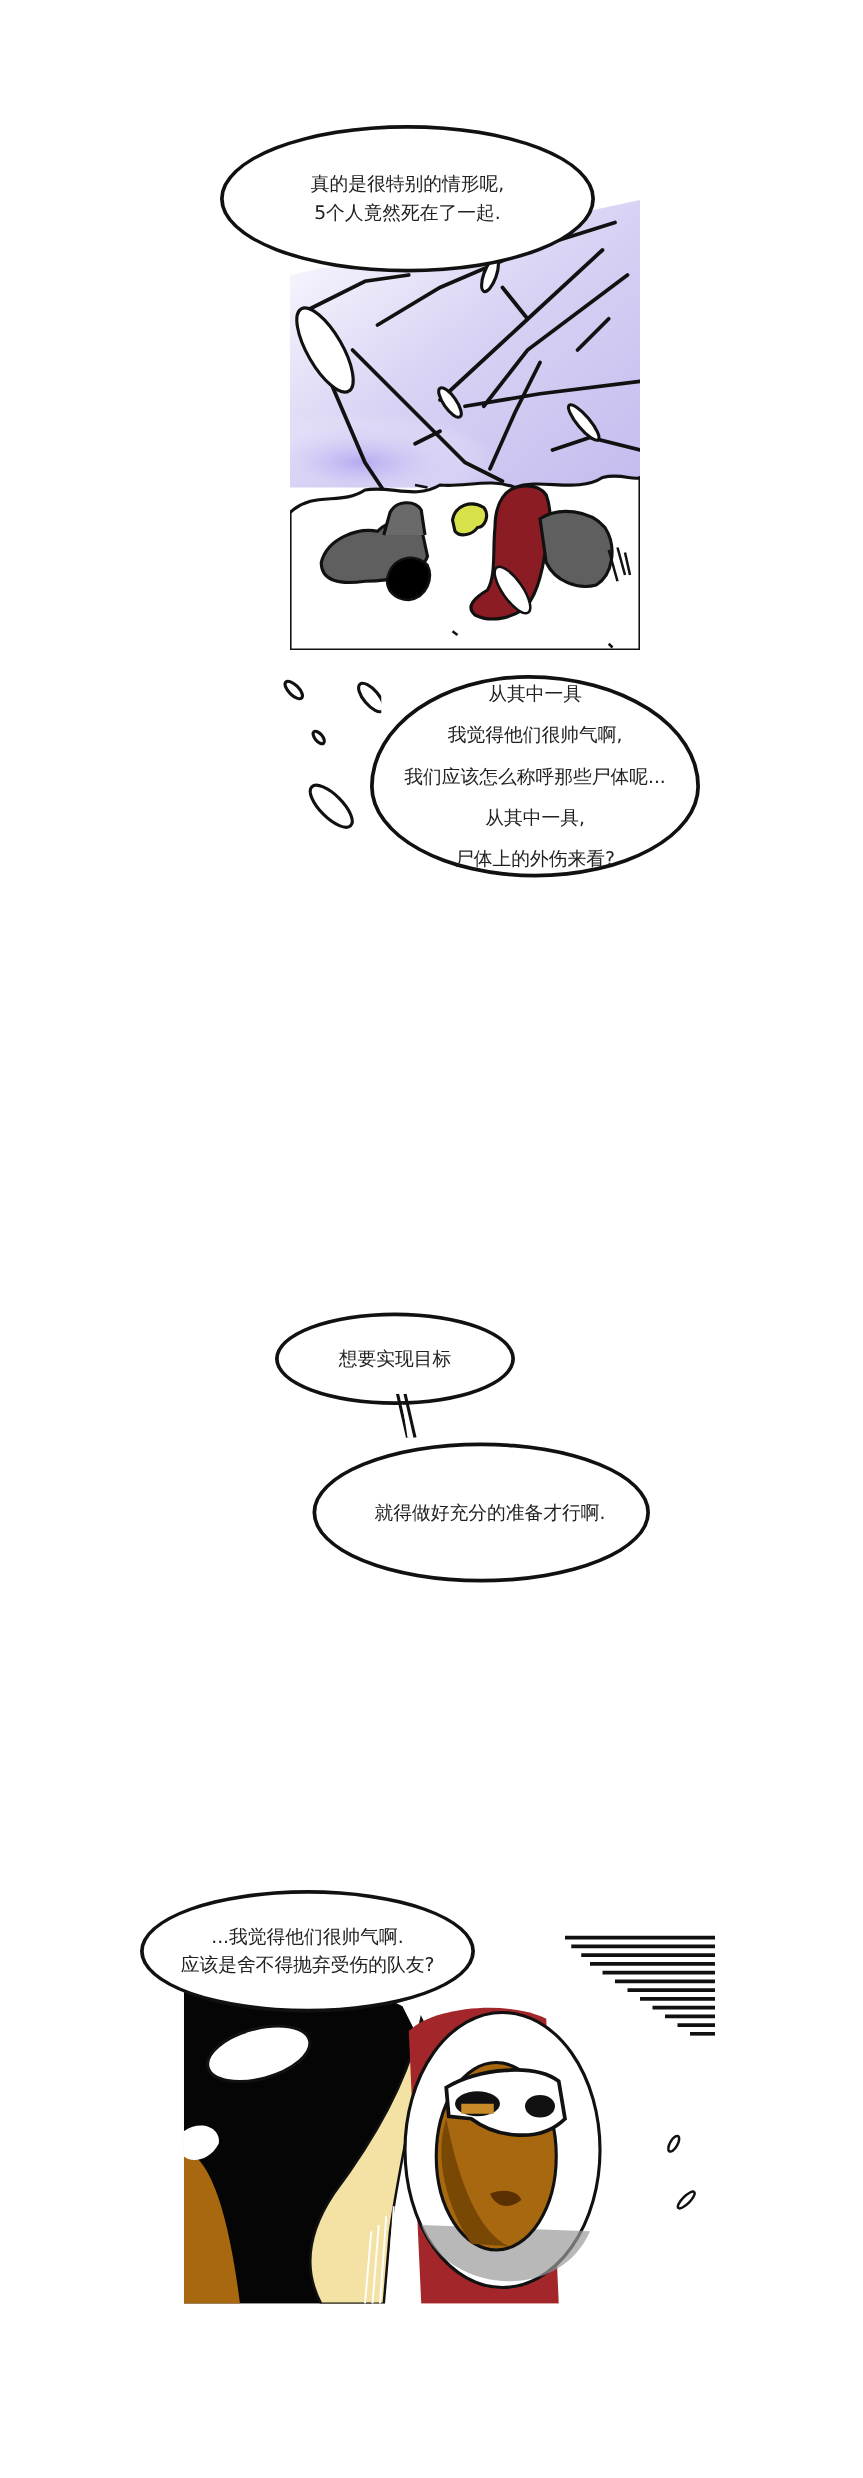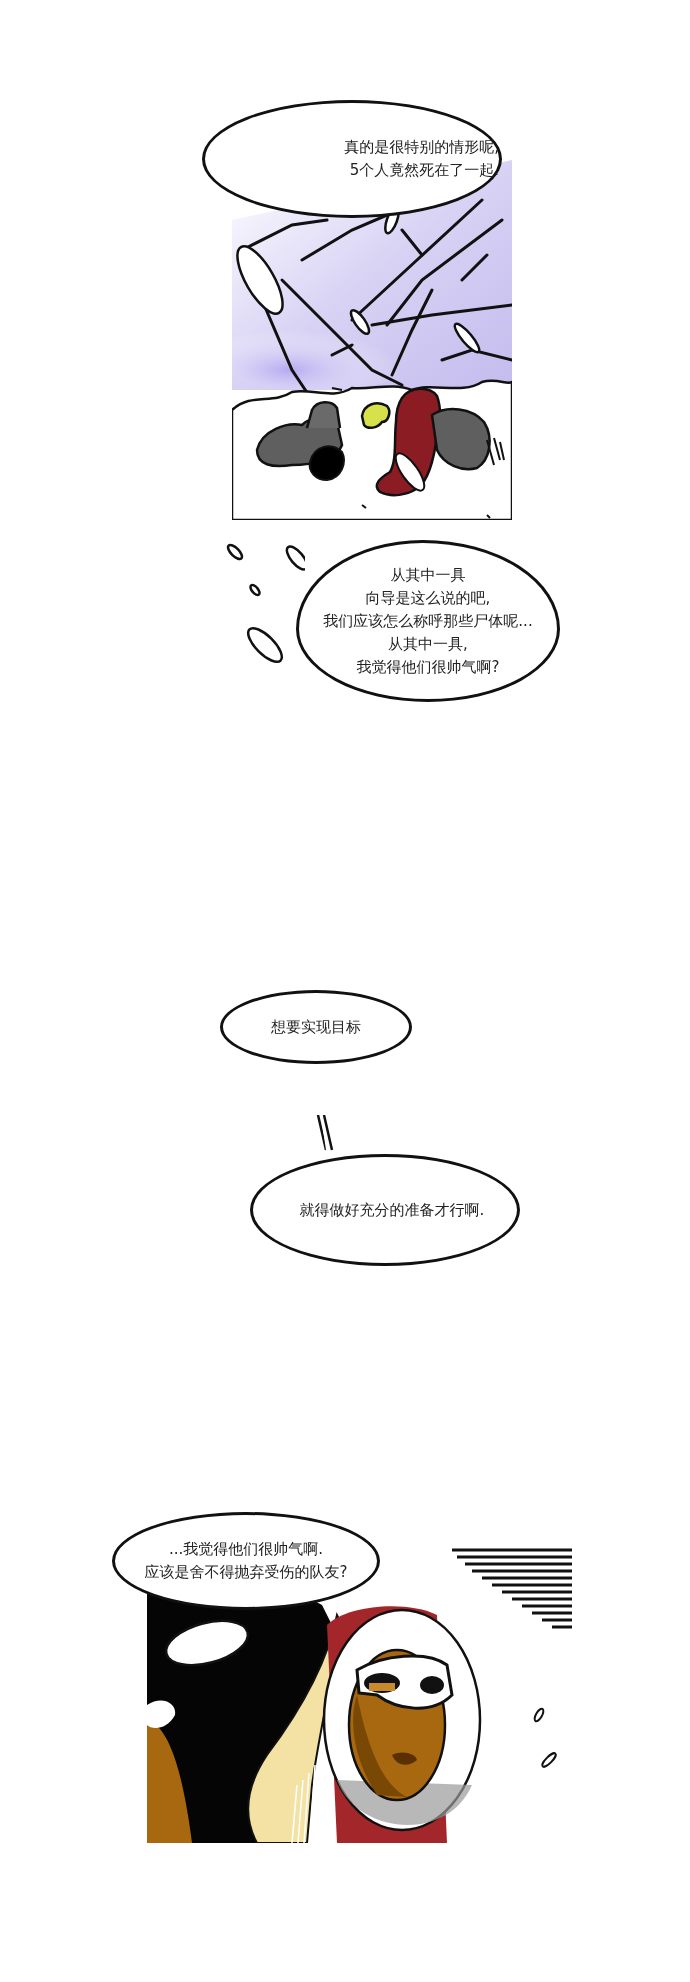--- a/index.html
+++ b/index.html
@@ -10,21 +10,21 @@
             border-radius:50%; display:flex; flex-direction:column;
             align-items:center; justify-content:center; text-align:center;
             font-size:15px; line-height:23px; color:#222; box-sizing:border-box; z-index:5; }
   .bubble span { display:block; white-space:nowrap; }
   .panel { position:absolute; overflow:hidden; }
   svg { display:block; }
 </style>
 </head>
 <body>
 
-<div class="bubble" style="left:202px; top:100px; width:300px; height:118px;align-items:flex-end;">
+<div class="bubble" style="left:176px; top:100px; width:300px; height:118px;">
   <span>真的是很特别的情形呢,</span>
   <span>5个人竟然死在了一起.</span>
 </div>
 
 <div class="panel" style="left:232px; top:160px; width:280px; height:360px;">
   <svg width="280" height="360" viewBox="0 0 280 360">
     <defs>
       <linearGradient id="skyg" x1="0" y1="0" x2="1" y2="1">
         <stop offset="0" stop-color="#ffffff"></stop>
         <stop offset="0.5" stop-color="#d8d2f4"></stop>
@@ -94,34 +94,34 @@
 
 <svg class="abs" style="left:225px; top:530px;" width="80" height="140" viewBox="0 0 80 140">
   <g stroke="#111" stroke-width="2.5" fill="#fff">
     <ellipse cx="10" cy="22" rx="4" ry="9" transform="rotate(-45 10 22)"></ellipse>
     <ellipse cx="72" cy="28" rx="6" ry="14" transform="rotate(-40 72 28)"></ellipse>
     <ellipse cx="30" cy="60" rx="3" ry="6" transform="rotate(-40 30 60)"></ellipse>
     <ellipse cx="40" cy="115" rx="9" ry="22" transform="rotate(-45 40 115)"></ellipse>
   </g>
 </svg>
 
-<div class="bubble" style="left:296px; top:540px; width:264px; height:162px; border-radius:48% 52% 50% 50% / 55% 55% 45% 45%;">
+<div class="bubble" style="left:296px; top:540px; width:264px; height:162px; border-radius:48% 52% 50% 50% / 55% 55% 45% 45%;gap:10px;">
   <span>从其中一具</span>
-  <span>向导是这么说的吧,</span>
+  <span>我觉得他们很帅气啊,</span>
   <span>我们应该怎么称呼那些尸体呢...</span>
   <span>从其中一具,</span>
-  <span>我觉得他们很帅气啊?</span>
+  <span>尸体上的外伤来看?</span>
 </div>
 
 <svg class="abs" style="left:315px; top:1115px; z-index:6;" width="20" height="40" viewBox="0 0 20 40">
   <path d="M3,0 L11,35 M9,0 L17,35" stroke="#111" stroke-width="2.5" fill="none"></path>
   <path d="M5,0 L14,35 L11,35 L6,2 Z" fill="#fff"></path>
 </svg>
 
-<div class="bubble" style="left:220px; top:990px; width:192px; height:74px;">
+<div class="bubble" style="left:220px; top:1050px; width:192px; height:74px;">
   <span>想要实现目标</span>
 </div>
 
 <div class="bubble" style="left:250px; top:1154px; width:270px; height:112px;">
   <span style="padding-left:14px;">就得做好充分的准备才行啊.</span>
 </div>
 
 <div class="panel" style="left:147px; top:1545px; width:425px; height:298px;">
   <svg width="425" height="298" viewBox="0 0 425 298">
 

